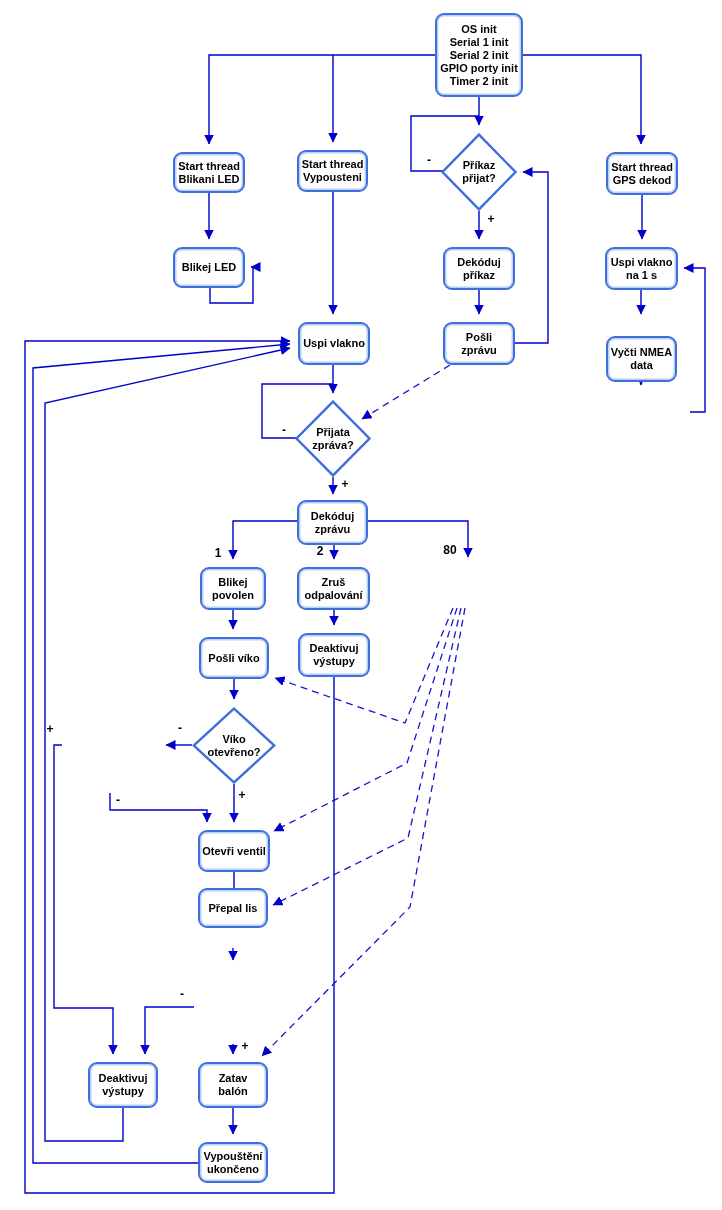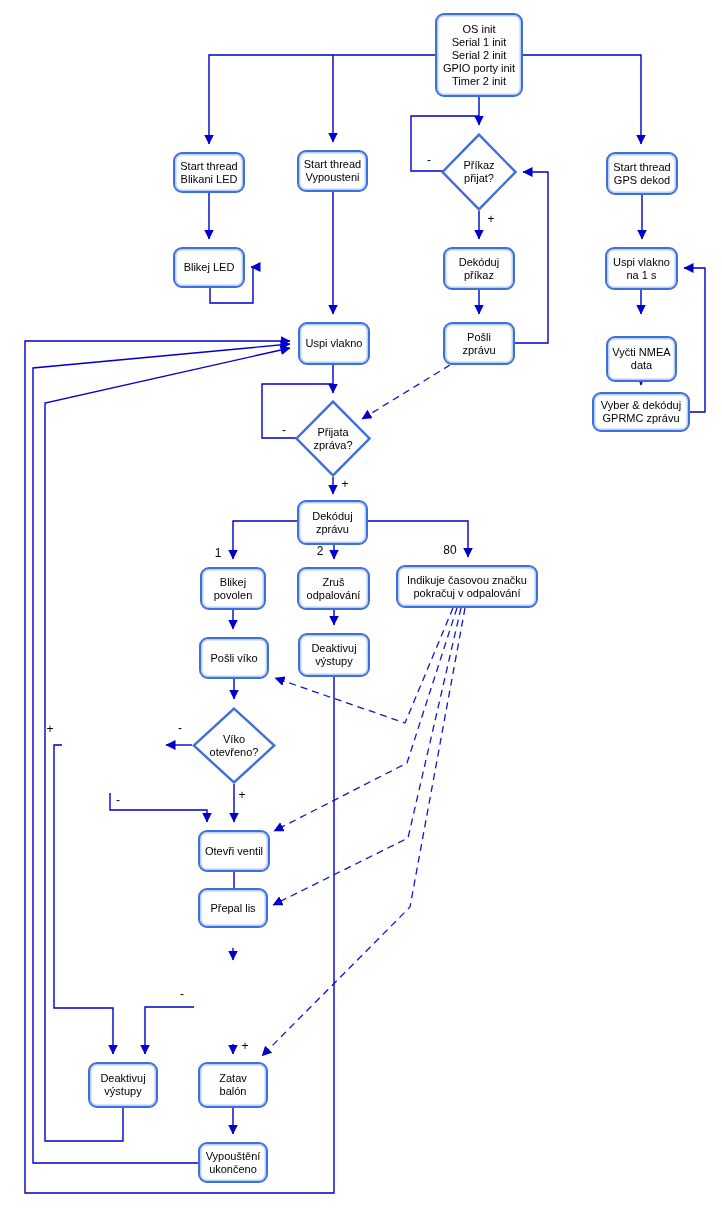--- a/index.html
+++ b/index.html
@@ -1,18 +1,18 @@
 <!DOCTYPE html>
 <html><head>
 <meta charset="utf-8">
 <style>
   html,body{margin:0;padding:0;background:#ffffff;}
   #canvas{
     position:relative;width:722px;height:1210px;background:#ffffff;
-    font-family:"Liberation Sans","DejaVu Sans",sans-serif;overflow:hidden;
+    font-family:"Liberation Sans","DejaVu Sans",sans-serif;overflow:hidden;font-weight:bold;
   }
   #wires{position:absolute;left:0;top:0;width:722px;height:1210px;}
   .node{
     position:absolute;display:flex;align-items:center;justify-content:center;
     box-sizing:border-box;text-align:center;color:#000;
     font-size:11px;line-height:13px;
   }
   .box{
     background:#ffffff;border:2px solid #3f6fdd;border-radius:9px;
     box-shadow:inset 0 0 0 1.5px #b9d0f6;
@@ -127,39 +127,31 @@
       <span>Uspi vlakno</span>
     </div>
   <div class="node box" style="left:443px;top:322px;width:72px;height:43px">
       <span>Pošli
 zprávu</span>
     </div>
   <div class="node box" style="left:606px;top:336px;width:71px;height:46px">
       <span>Vyčti NMEA
 data</span>
     </div>
-  <div class="node box" style="left:592px;top:392px;width:98px;height:40px">
-      <span>Vyber &amp; dekóduj
-GPRMC zprávu</span>
-    </div>
   <div class="node box" style="left:297px;top:500px;width:71px;height:45px">
       <span>Dekóduj
 zprávu</span>
     </div>
   <div class="node box" style="left:200px;top:567px;width:66px;height:43px">
       <span>Blikej
 povolen</span>
     </div>
   <div class="node box" style="left:297px;top:567px;width:73px;height:43px">
       <span>Zruš
 odpalování</span>
-    </div>
-  <div class="node box" style="left:396px;top:565px;width:142px;height:43px">
-      <span>Indikuje časovou značku
-pokračuj v odpalování</span>
     </div>
   <div class="node box" style="left:199px;top:637px;width:70px;height:42px">
       <span>Pošli víko</span>
     </div>
   <div class="node box" style="left:298px;top:633px;width:72px;height:44px">
       <span>Deaktivuj
 výstupy</span>
     </div>
   <div class="node box" style="left:198px;top:830px;width:72px;height:42px">
       <span>Otevři ventil</span>

